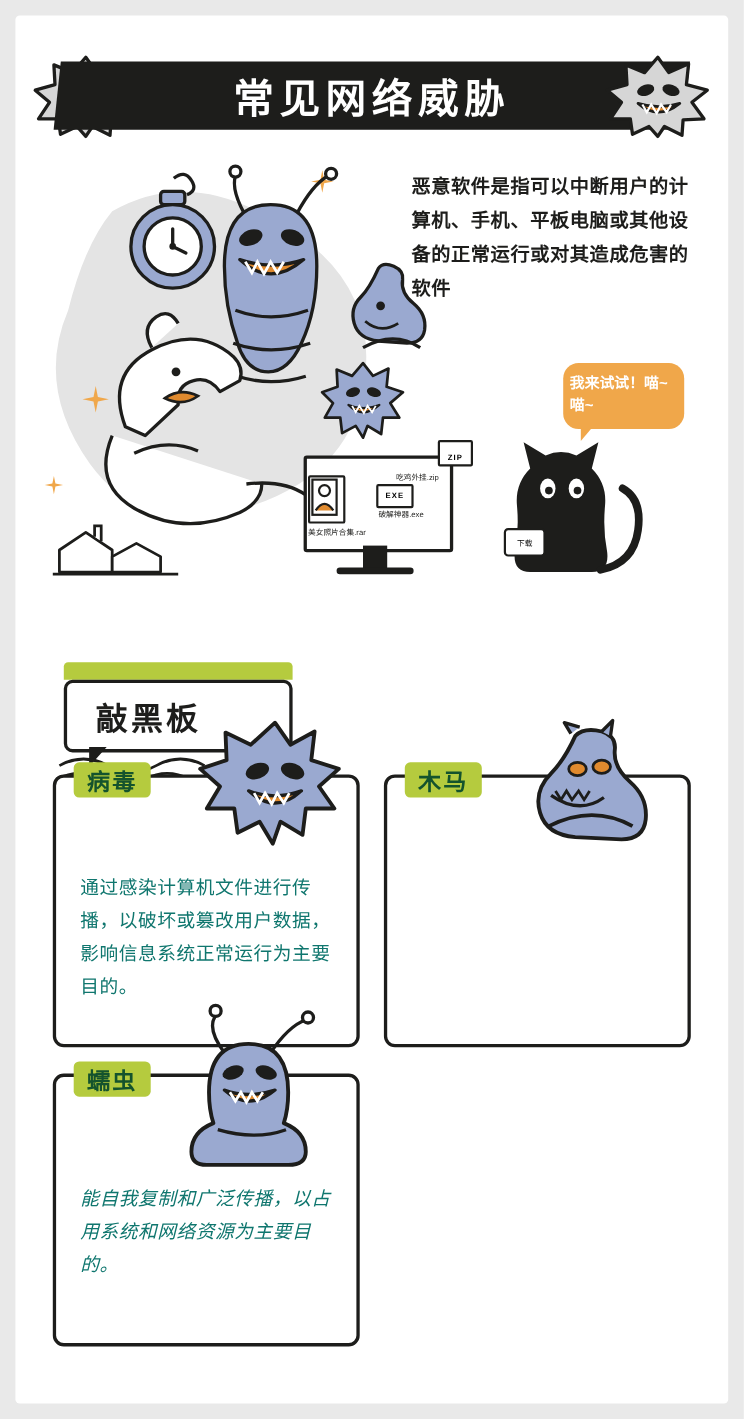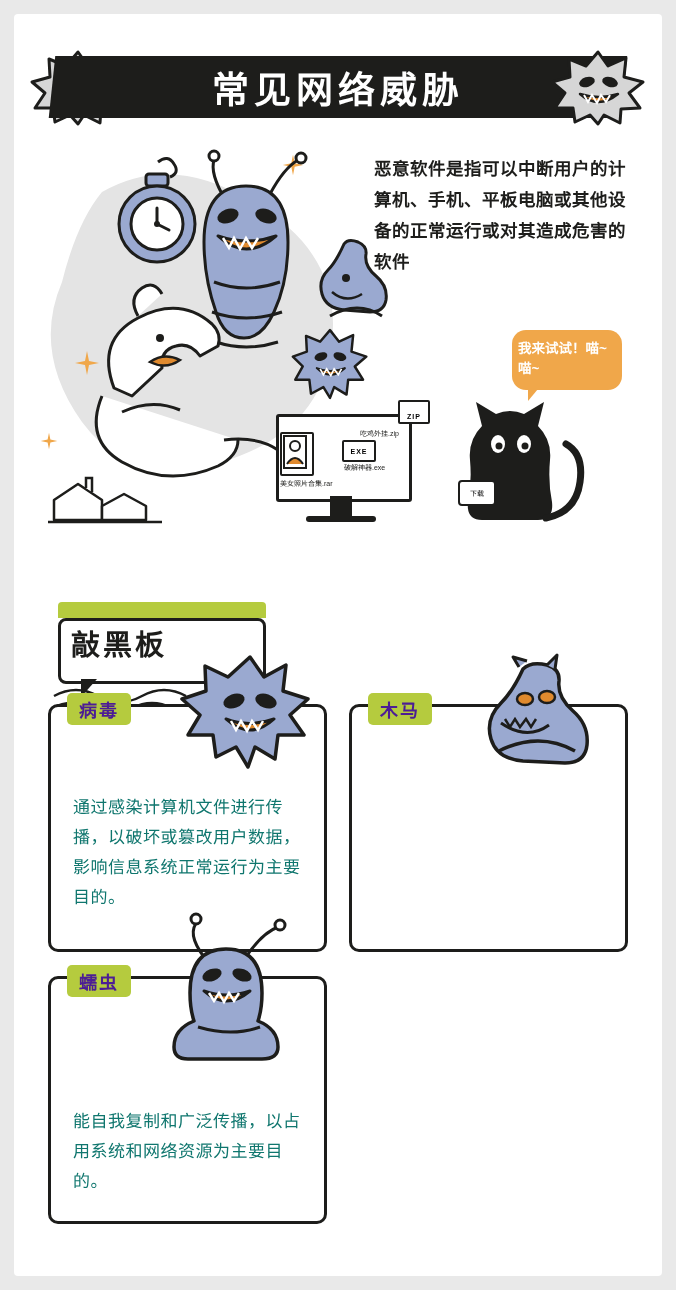--- a/index.html
+++ b/index.html
@@ -110,21 +110,21 @@
   .btn-click{
     position:absolute;left:444px;top:348px;width:34px;height:22px;
     background:#fff;border:2px solid #1d1d1b;border-radius:4px;
     font-size:7px;display:flex;align-items:center;justify-content:center;
   }
 
   
   .board{
     position:absolute;left:44px;top:604px;width:208px;height:66px;
     background:#fff;border:3px solid #1d1d1b;border-radius:8px;
-    display:flex;padding-left:10px;box-sizing:border-box;
+    display:flex;align-items:center;padding-left:26px;box-sizing:border-box;
   }
   .board:after{
     content:"";position:absolute;left:20px;bottom:-16px;
     border-width:18px 16px 0 0;border-style:solid;
     border-color:#1d1d1b transparent transparent transparent;
   }
   .board-accent{
     position:absolute;left:44px;top:588px;width:208px;height:16px;background:#b5cb3e;
     border-radius:4px 4px 0 0;
   }
@@ -139,30 +139,30 @@
     display:flex;flex-wrap:wrap;gap:24px 22px;
   }
   .threat{
     position:relative;width:279px;height:248px;
     background:#fff;border:3px solid #1d1d1b;border-radius:10px;
     box-sizing:border-box;
   }
   .threat .tag{
     position:absolute;left:16px;top:-14px;
     min-width:62px;height:32px;background:#b5cb3e;border-radius:5px;
-    color:#4c1d95;font-size:18px;font-weight:bold;letter-spacing:2px;
+    color:#14532d;font-size:21px;font-weight:bold;letter-spacing:2px;
     display:flex;align-items:center;justify-content:center;padding:0 12px;
     box-sizing:border-box;
     font-family:"DejaVu Sans","Liberation Sans",sans-serif;
   }
   .threat .desc{
     position:absolute;left:22px;right:20px;top:86px;
     font-size:17px;line-height:30px;color:#0f766e;letter-spacing:0.5px;
   }
-  .threat.bottom .desc{top:128px;}
+  .threat.bottom .desc{top:96px;font-style:italic;}
   .threat .art{
     position:absolute;right:4px;top:-56px;width:140px;height:120px;
   }
 
   
   .blob{position:absolute;}
   svg{display:block;overflow:visible;}
 </style>
 </head>
 <body>

